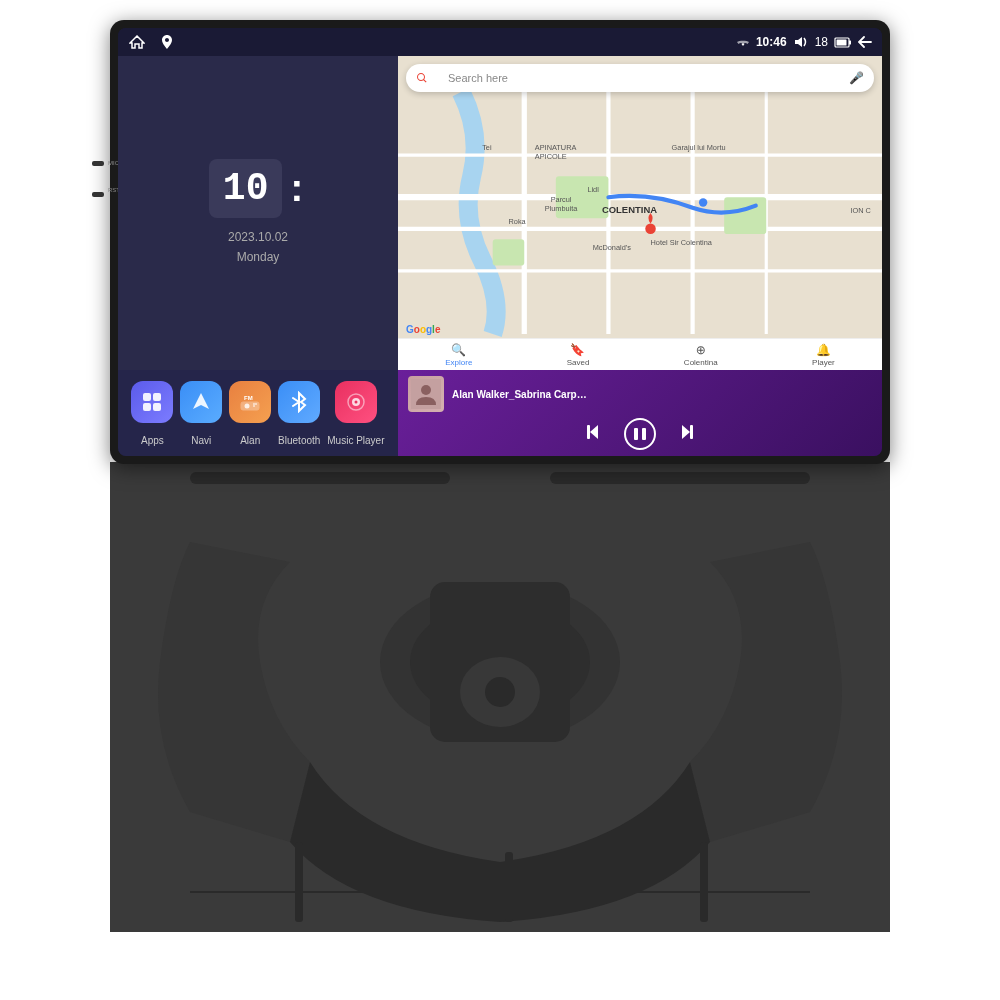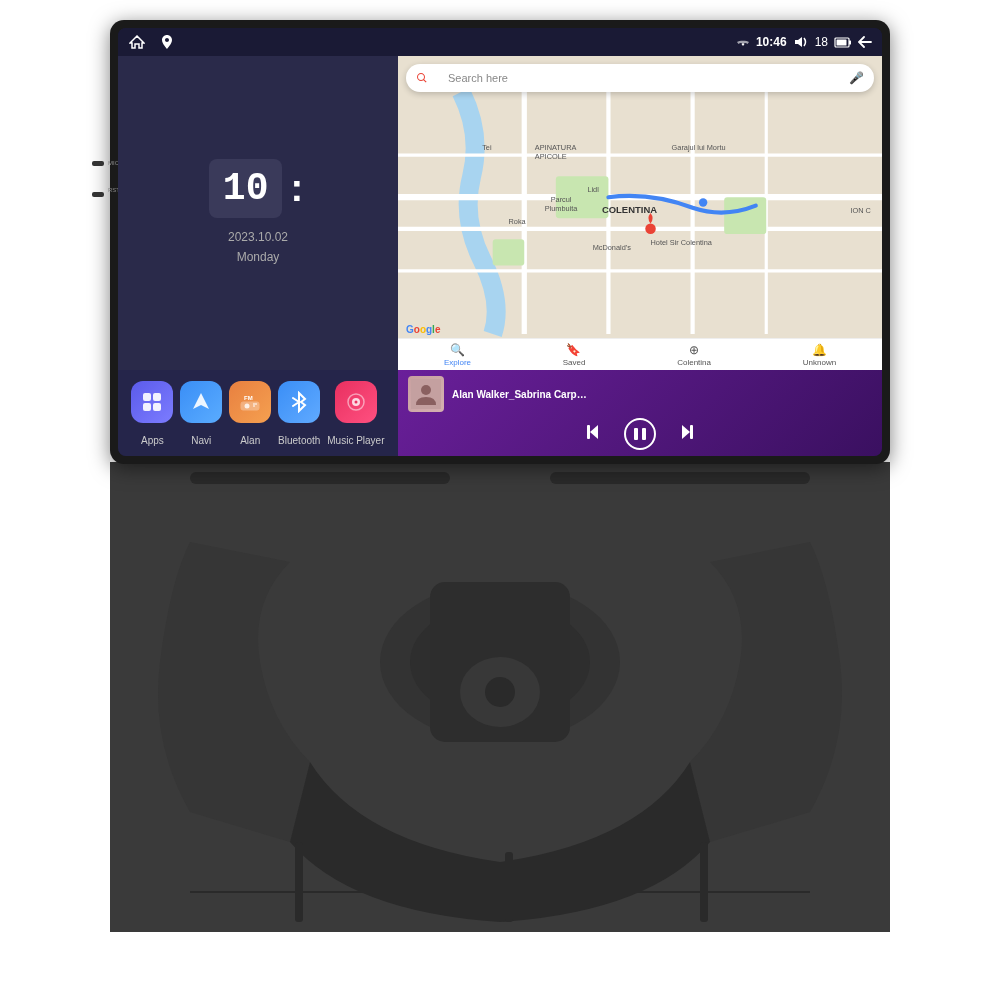--- a/index.html
+++ b/index.html
@@ -518,21 +518,21 @@
             <div class="map-bottom-item">
               <span class="map-bottom-icon">🔖</span>
               <span>Saved</span>
             </div>
             <div class="map-bottom-item">
               <span class="map-bottom-icon">⊕</span>
               <span>Colentina</span>
             </div>
             <div class="map-bottom-item">
               <span class="map-bottom-icon">🔔</span>
-              <span>Unknown</span>
+              <span>Player</span>
             </div>
           </div>
         </div>
 
         <div class="apps-row">
           <div class="app-item">
             <div class="app-icon icon-apps">
               <svg width="22" height="22" viewBox="0 0 22 22">
                 <rect x="2" y="2" width="8" height="8" rx="2" fill="white" opacity="0.9"></rect>
                 <rect x="12" y="2" width="8" height="8" rx="2" fill="white" opacity="0.9"></rect>

